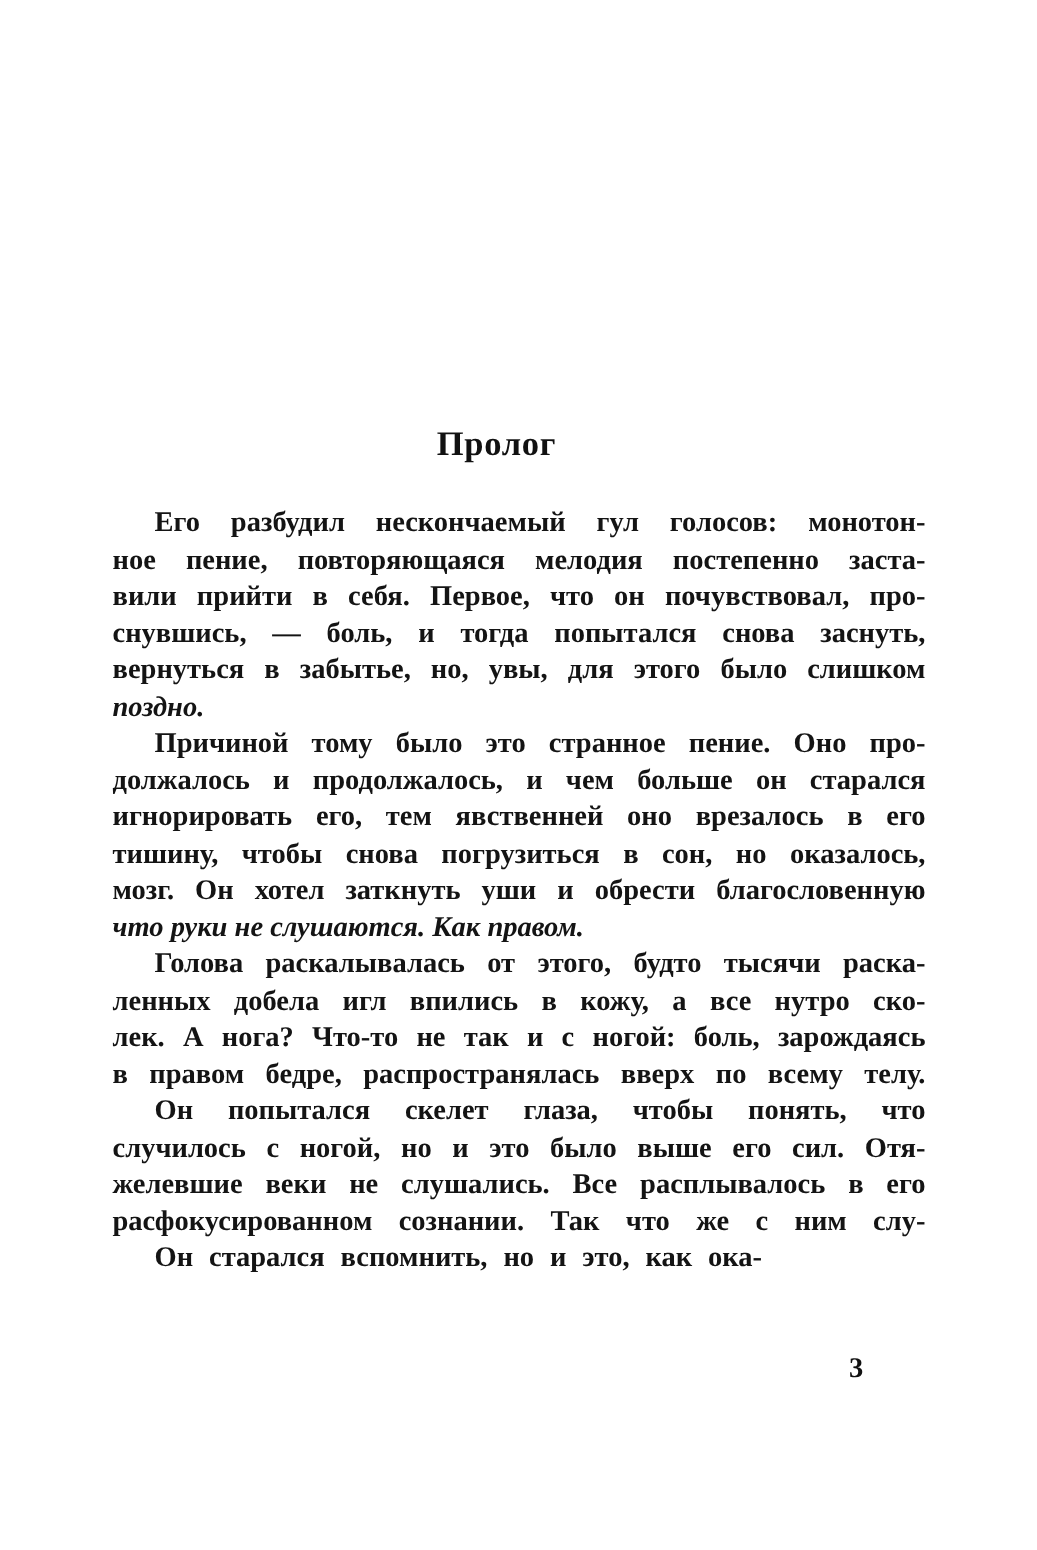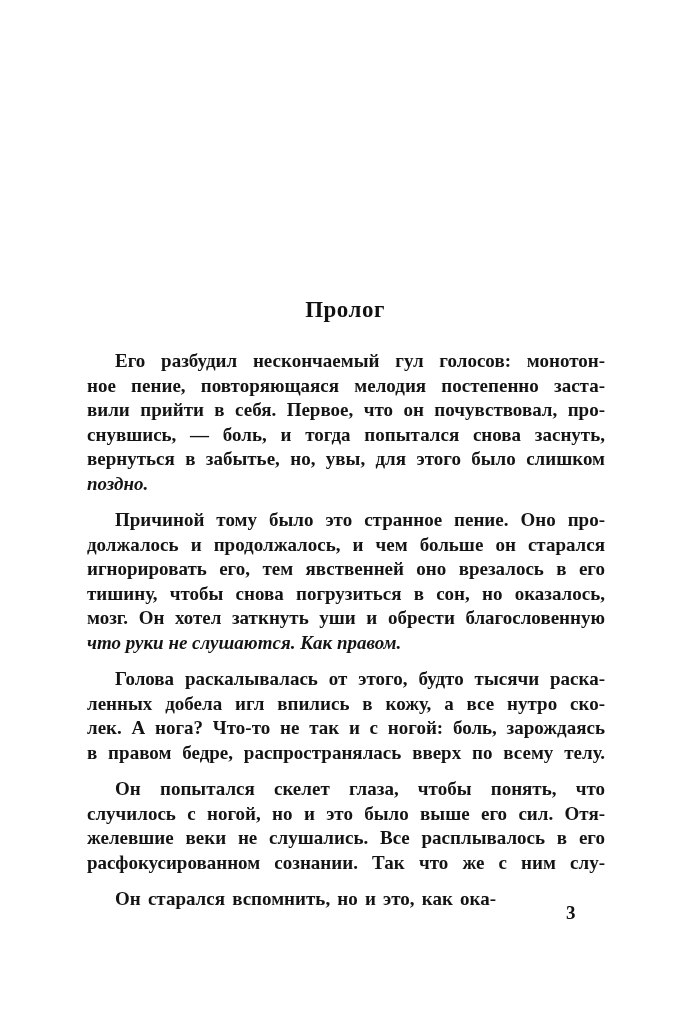--- a/index.html
+++ b/index.html
@@ -14,39 +14,39 @@
     background: #ffffff;
     overflow: hidden;
     font-family: "Liberation Serif", "DejaVu Serif", serif;
     color: #141414;
   }
   .chapter-title {
     position: absolute;
     top: 283px;
     left: 75px;
     width: 512px;
-    margin: 14px;
+    margin: 0;
     text-align: center;
     font-size: 23px;
     font-weight: bold;
     letter-spacing: 0.5px;
     line-height: 1.1;
     color: #111111;
   }
   .text-block {
     position: absolute;
     top: 337px;
     left: 75px;
     width: 542px;
     font-size: 19px;
     font-weight: bold;
     line-height: 24.5px;
   }
   .para {
-    margin: 12px;
+    margin: 0;
   }
   .line {
     text-align: justify;
     text-align-last: justify;
   }
   .line.first {
     text-indent: 28px;
   }
   .line.unjust {
     text-align-last: left;

